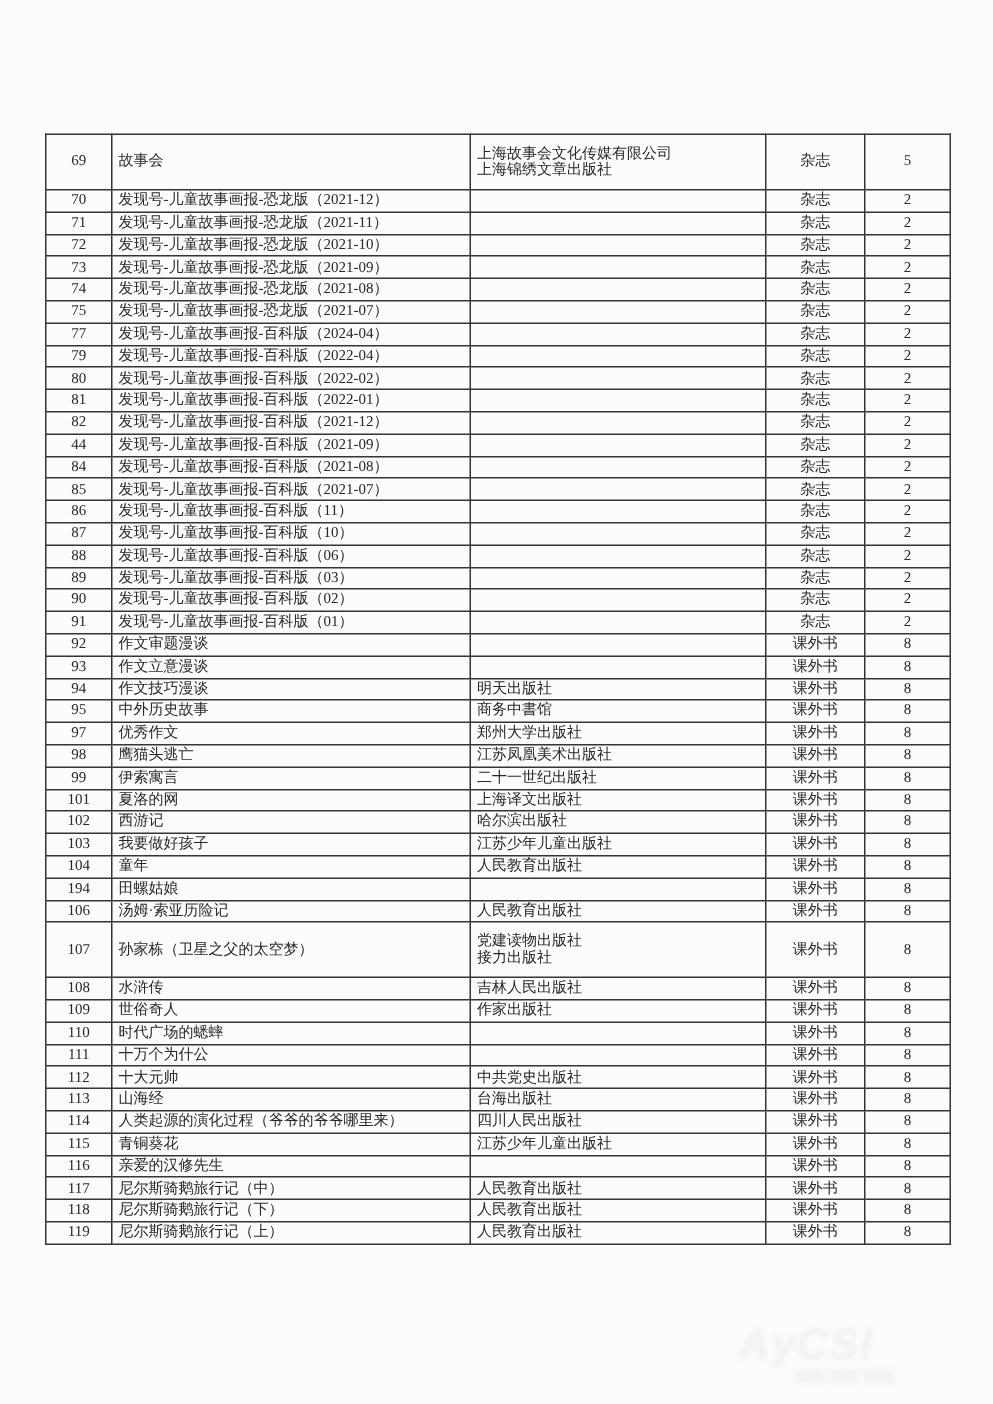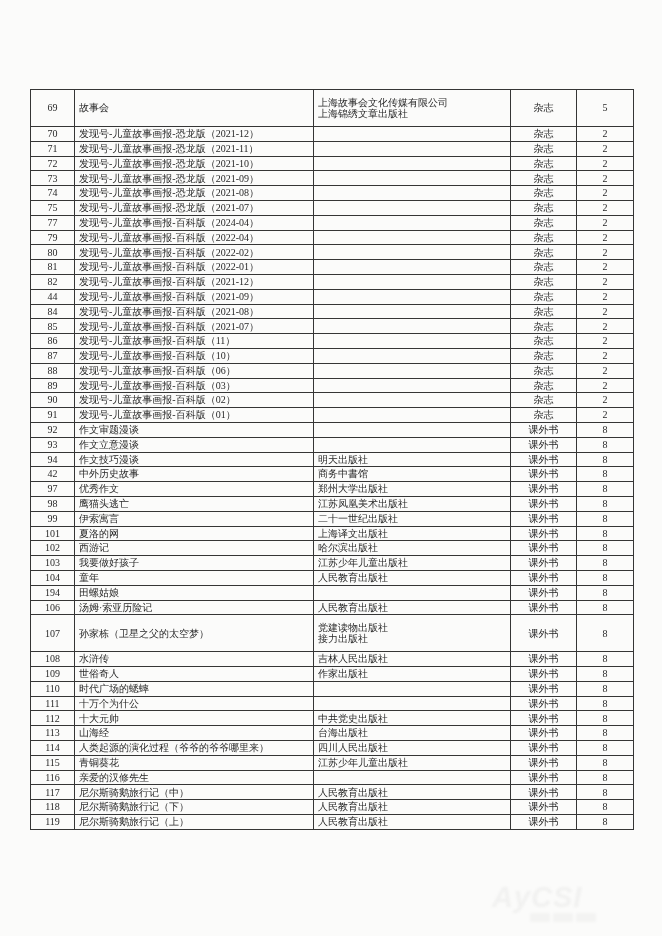--- a/index.html
+++ b/index.html
@@ -255,21 +255,21 @@
           <td class="center">8</td>
         </tr>
         <tr>
           <td class="center">94</td>
           <td class="left">作文技巧漫谈</td>
           <td class="left">明天出版社</td>
           <td class="center">课外书</td>
           <td class="center">8</td>
         </tr>
         <tr>
-          <td class="center">42</td>
+          <td class="center">95</td>
           <td class="left">中外历史故事</td>
           <td class="left">商务中書馆</td>
           <td class="center">课外书</td>
           <td class="center">8</td>
         </tr>
         <tr>
           <td class="center">97</td>
           <td class="left">优秀作文</td>
           <td class="left">郑州大学出版社</td>
           <td class="center">课外书</td>

